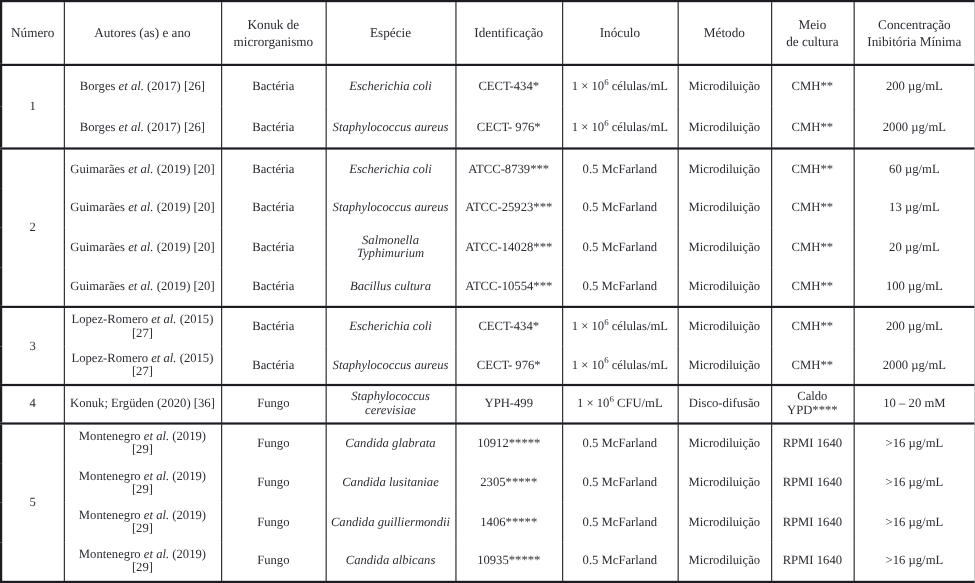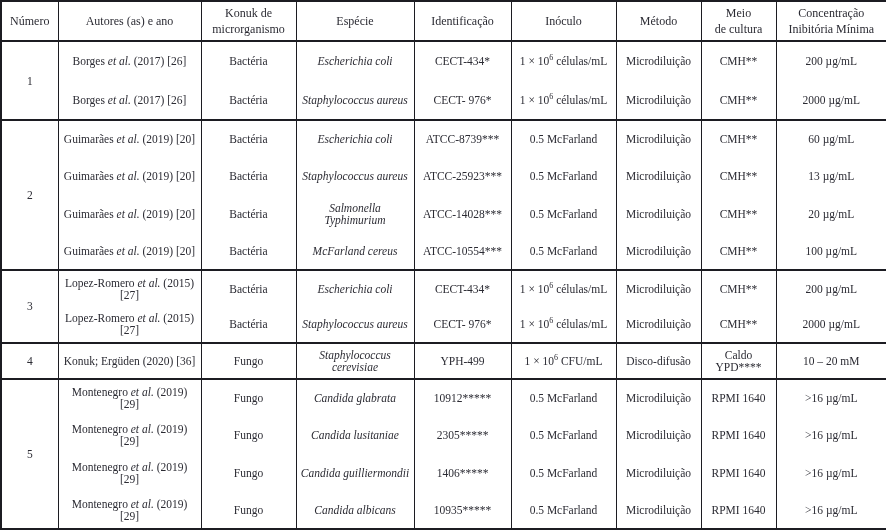--- a/index.html
+++ b/index.html
@@ -13,21 +13,21 @@
   }
   th,td{
     border-left:1px solid #1c1c22;
     border-right:1px solid #1c1c22;
     text-align:center;vertical-align:middle;
     padding:2px 4px;
     font-size:11.5px;font-weight:normal;
     overflow:hidden;
   }
   thead{border-bottom:2px solid #1c1c22;}
-  thead tr{height:40px;}
+  thead tr{height:58px;}
   th{font-size:12px;white-space:pre-line;line-height:1.35;}
   tbody.group{border-top:2px solid #1c1c22;}
   tbody tr{height:36px;}
   tbody:nth-of-type(1) tr{height:38px;}
   tbody:nth-of-type(3) tr{height:35px;}
   tbody:nth-of-type(4) tr{height:35px;}
   td.cell-especie{font-style:italic;}
   td .it{font-style:italic;text-align:right;}
   sup{font-size:8px;line-height:0;vertical-align:super;}
 </style>
@@ -113,21 +113,21 @@
         <td class="cell-especie">Salmonella Typhimurium</td>
         <td class="cell-identificacao">ATCC-14028***</td>
         <td class="cell-inoculo">0.5 McFarland</td>
         <td class="cell-metodo">Microdiluição</td>
         <td class="cell-meio-cultura">CMH**</td>
         <td class="cell-concentracao">20 µg/mL</td>
       </tr>
       <tr>
         <td class="cell-autores"><span>Guimarães </span><span class="it">et al.</span><span> (2019) [20]</span></td>
         <td class="cell-tipo">Bactéria</td>
-        <td class="cell-especie">McFarland cereus</td>
+        <td class="cell-especie">Bacillus cultura</td>
         <td class="cell-identificacao">ATCC-10554***</td>
         <td class="cell-inoculo">0.5 McFarland</td>
         <td class="cell-metodo">Microdiluição</td>
         <td class="cell-meio-cultura">CMH**</td>
         <td class="cell-concentracao">100 µg/mL</td>
       </tr>
     </tbody>
     <tbody class="group">
       <tr>
         <td rowspan="2" class="cell-numero">3</td>

